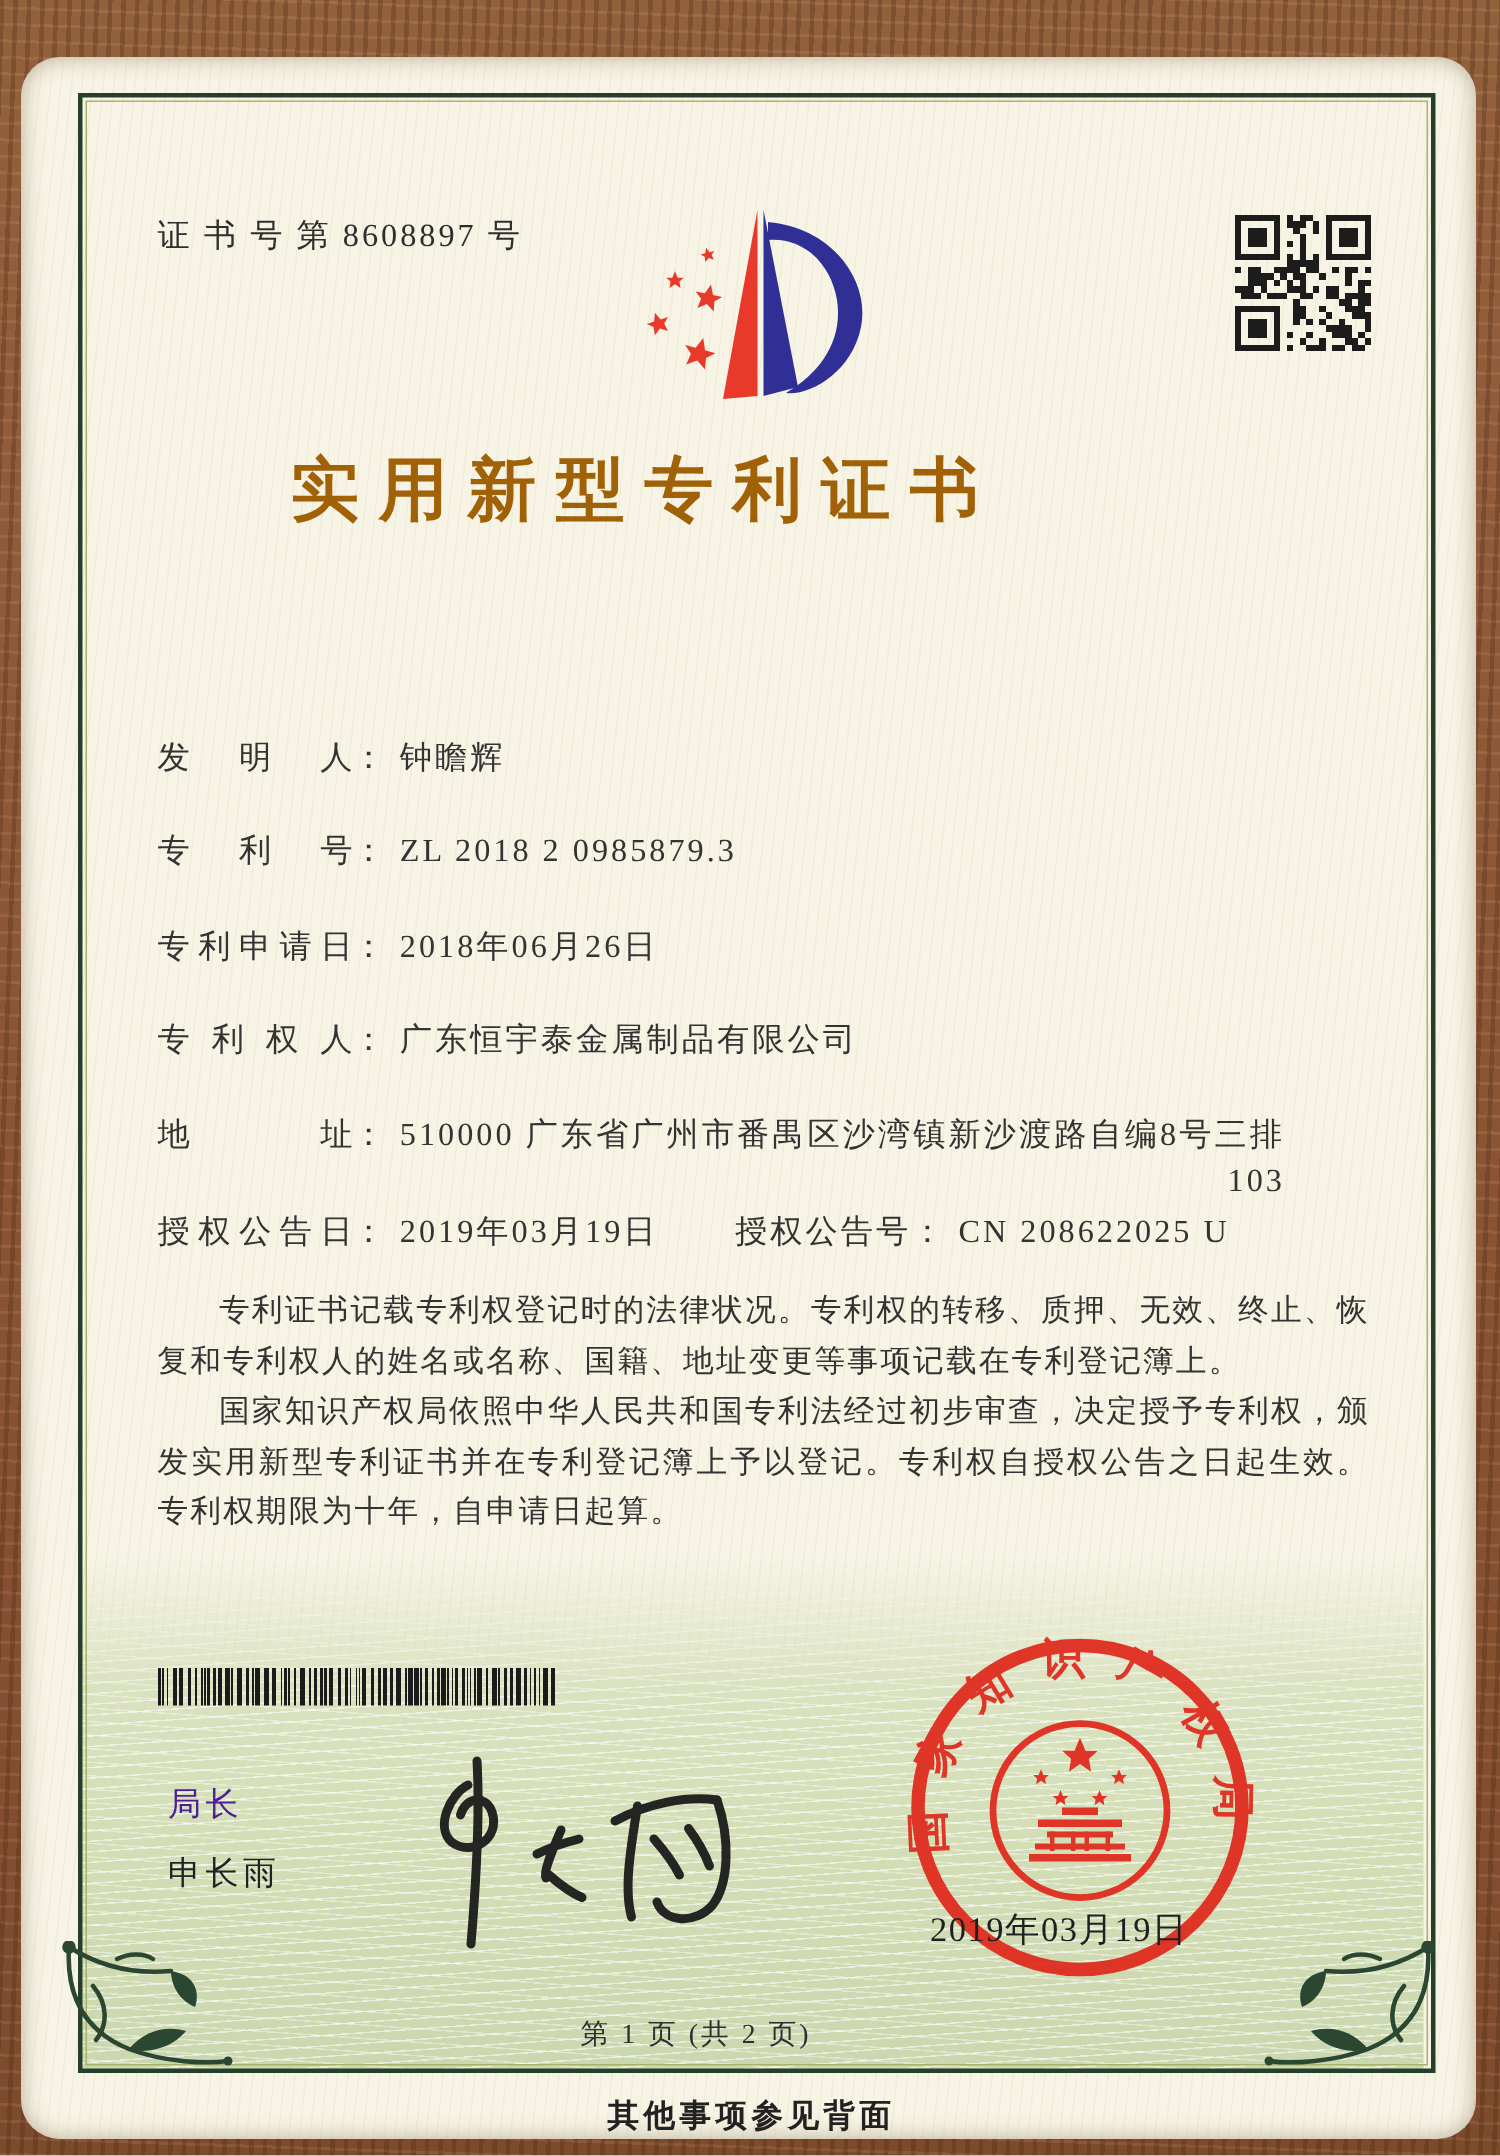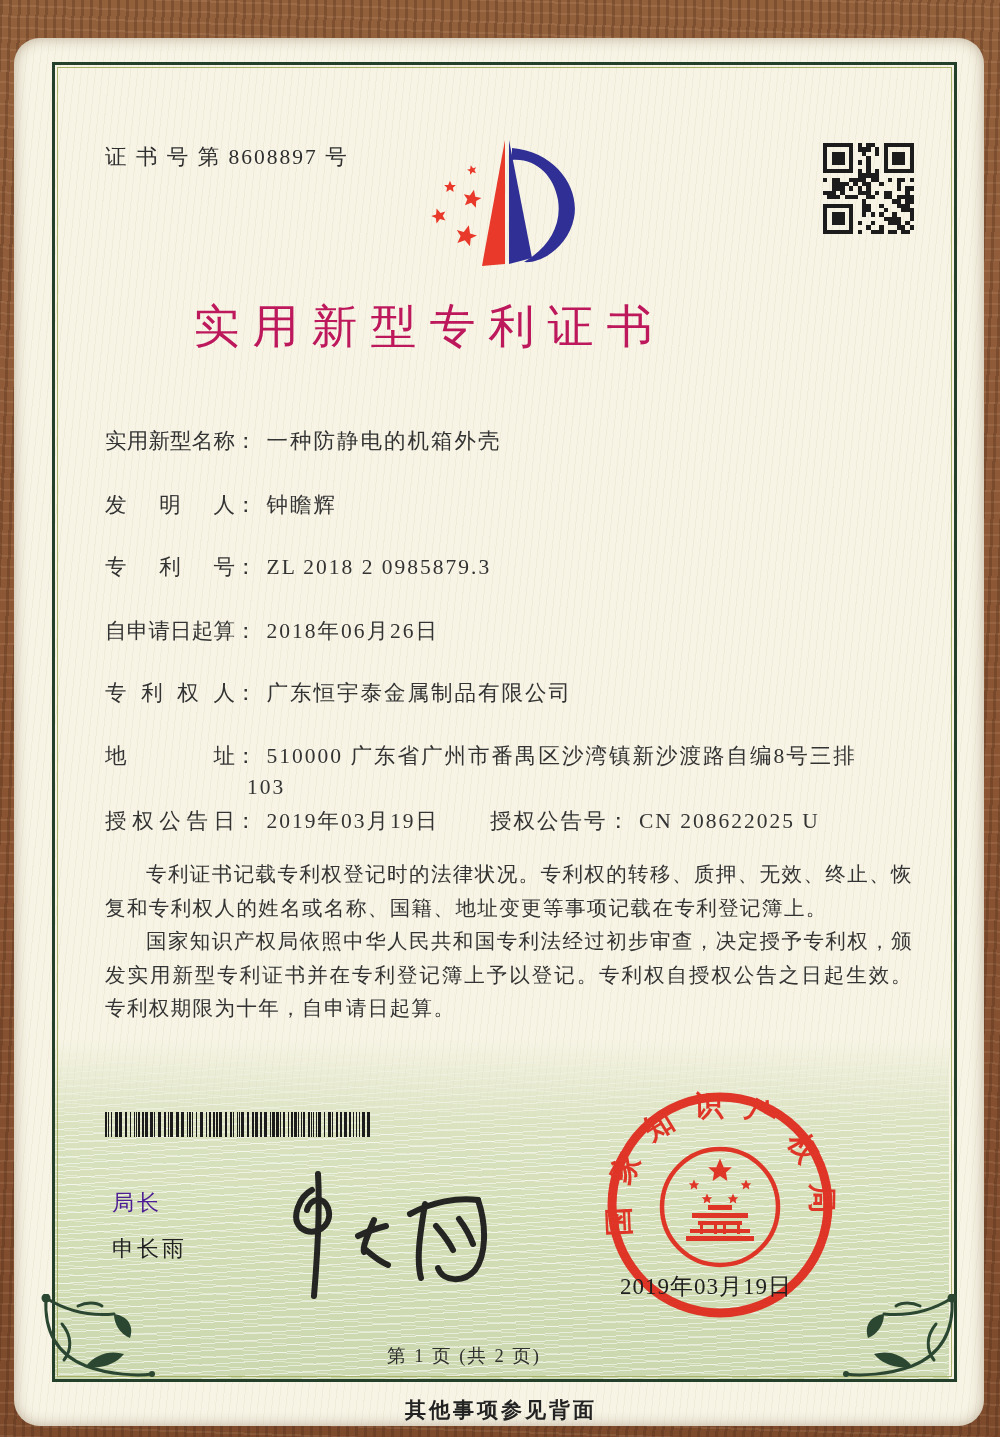--- a/index.html
+++ b/index.html
@@ -33,27 +33,27 @@
   .border-frame::after{content:"";position:absolute;inset:2px;border:1px solid #a8b269;}
   .orn{position:absolute;bottom:44px;width:122px;height:88px;}
   .orn.left{left:24px;}
   .orn.right{right:24px;transform:scaleX(-1);}
   
   .content{position:absolute;inset:0;color:#333;}
   .abs{position:absolute;}
   .cert-no{left:91px;top:104px;font-size:21.5px;letter-spacing:2px;color:#2e2e2e;white-space:nowrap;}
   .logo{left:414px;top:88px;width:152px;height:150px;}
   .qr{left:809px;top:105px;width:91px;height:91px;}
-  .title{left:0;width:818px;top:258px;text-align:center;font-size:46px;font-weight:normal;
-    letter-spacing:13px;text-indent:13px;color:#be185d;white-space:nowrap;}
+  .title{left:0;width:818px;top:258px;text-align:center;font-size:46px;font-weight:bold;
+    letter-spacing:13px;text-indent:13px;color:#a16207;white-space:nowrap;}
   .row{left:91px;font-size:21.5px;letter-spacing:2px;color:#333;white-space:nowrap;}
   .flabel{display:inline-block;width:130px;text-align:justify;text-align-last:justify;letter-spacing:0;}
   .fcolon{margin:0 8px 0 0;}
   .fvalue{letter-spacing:2px;}
-  .addr2{margin-left:142px;letter-spacing:2px;}
+  .addr2{letter-spacing:2px;text-align:right;}
   .grant-right{position:absolute;left:385px;top:0;white-space:nowrap;}
   .paras{left:91px;top:820px;width:808px;font-size:20.5px;line-height:33.5px;
     letter-spacing:1.4px;text-align:justify;color:#333;}
   .paras p{margin:0;text-indent:2em;}
   .barcode{left:91px;top:1074px;width:268px;height:25px;}
   .director-label{left:98px;top:1150px;font-size:22px;font-family:"Liberation Sans","DejaVu Sans",sans-serif;letter-spacing:3px;color:#4c1d95;}
   .director-name{left:98px;top:1196px;font-size:22px;font-family:Liberation Serif, serif;letter-spacing:3px;color:#222;}
   .signature{left:248px;top:1126px;width:262px;height:160px;}
   .seal{left:586px;top:1047px;width:240px;height:240px;opacity:.9;}
   .seal-date{left:606px;top:1233px;width:210px;font-size:23px;letter-spacing:1px;color:#1f1f1f;white-space:nowrap;}
@@ -336,31 +336,28 @@
           <rect x="12" y="20" width="1" height="1" fill="#1c1c1c"></rect>
           <rect x="13" y="20" width="1" height="1" fill="#1c1c1c"></rect>
           <rect x="15" y="20" width="1" height="1" fill="#1c1c1c"></rect>
           <rect x="16" y="20" width="1" height="1" fill="#1c1c1c"></rect>
           <rect x="18" y="20" width="1" height="1" fill="#1c1c1c"></rect>
           <rect x="19" y="20" width="1" height="1" fill="#1c1c1c"></rect>
         </svg>
 
       <div class="abs title">实用新型专利证书</div>
 
-      <div class="abs row" style="top:388px">
-        <span class="flabel">实用新型名称</span><span class="fcolon">：</span><span class="fvalue">一种防静电的机箱外壳</span>
-      </div>
       <div class="abs row" style="top:452px">
         <span class="flabel">发明人</span><span class="fcolon">：</span><span class="fvalue">钟瞻辉</span>
       </div>
       <div class="abs row" style="top:514px">
         <span class="flabel">专利号</span><span class="fcolon">：</span><span class="fvalue">ZL 2018 2 0985879.3</span>
       </div>
       <div class="abs row" style="top:578px">
-        <span class="flabel">自申请日起算</span><span class="fcolon">：</span><span class="fvalue">2018年06月26日</span>
+        <span class="flabel">专利申请日</span><span class="fcolon">：</span><span class="fvalue">2018年06月26日</span>
       </div>
       <div class="abs row" style="top:640px">
         <span class="flabel">专利权人</span><span class="fcolon">：</span><span class="fvalue">广东恒宇泰金属制品有限公司</span>
       </div>
       <div class="abs row" style="top:703px;line-height:31px;">
         <span class="flabel">地址</span><span class="fcolon">：</span><span class="fvalue">510000 广东省广州市番禺区沙湾镇新沙渡路自编8号三排</span>
         <div class="addr2">103</div>
       </div>
       <div class="abs row" style="top:768px">
         <span class="flabel">授权公告日</span><span class="fcolon">：</span><span class="fvalue">2019年03月19日</span>

